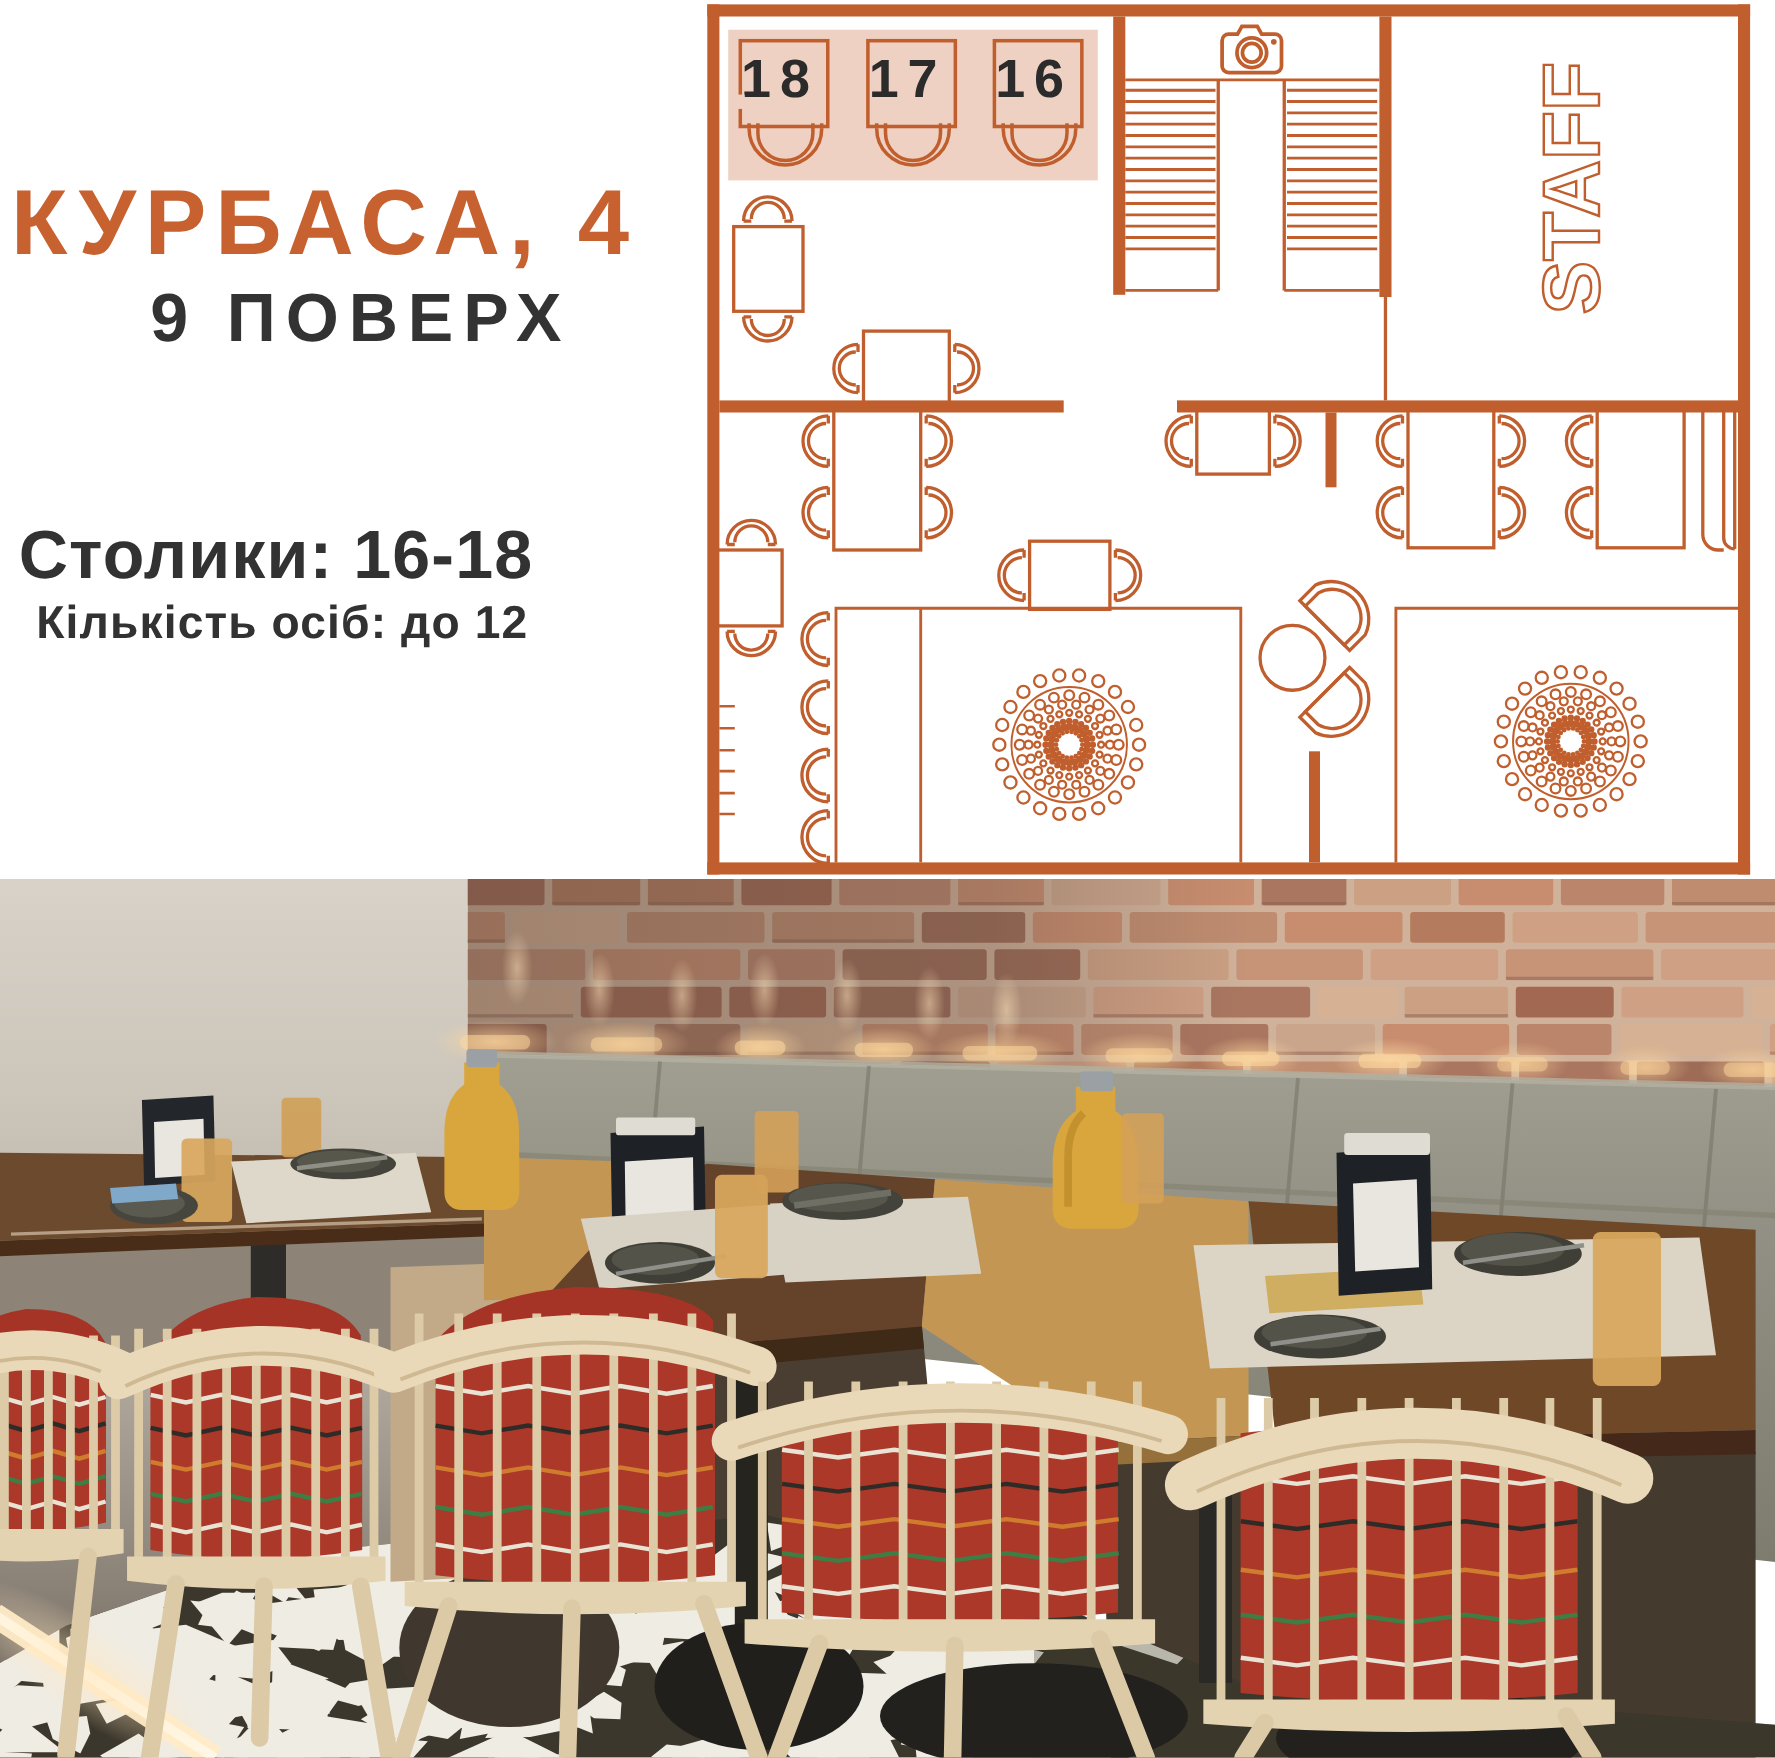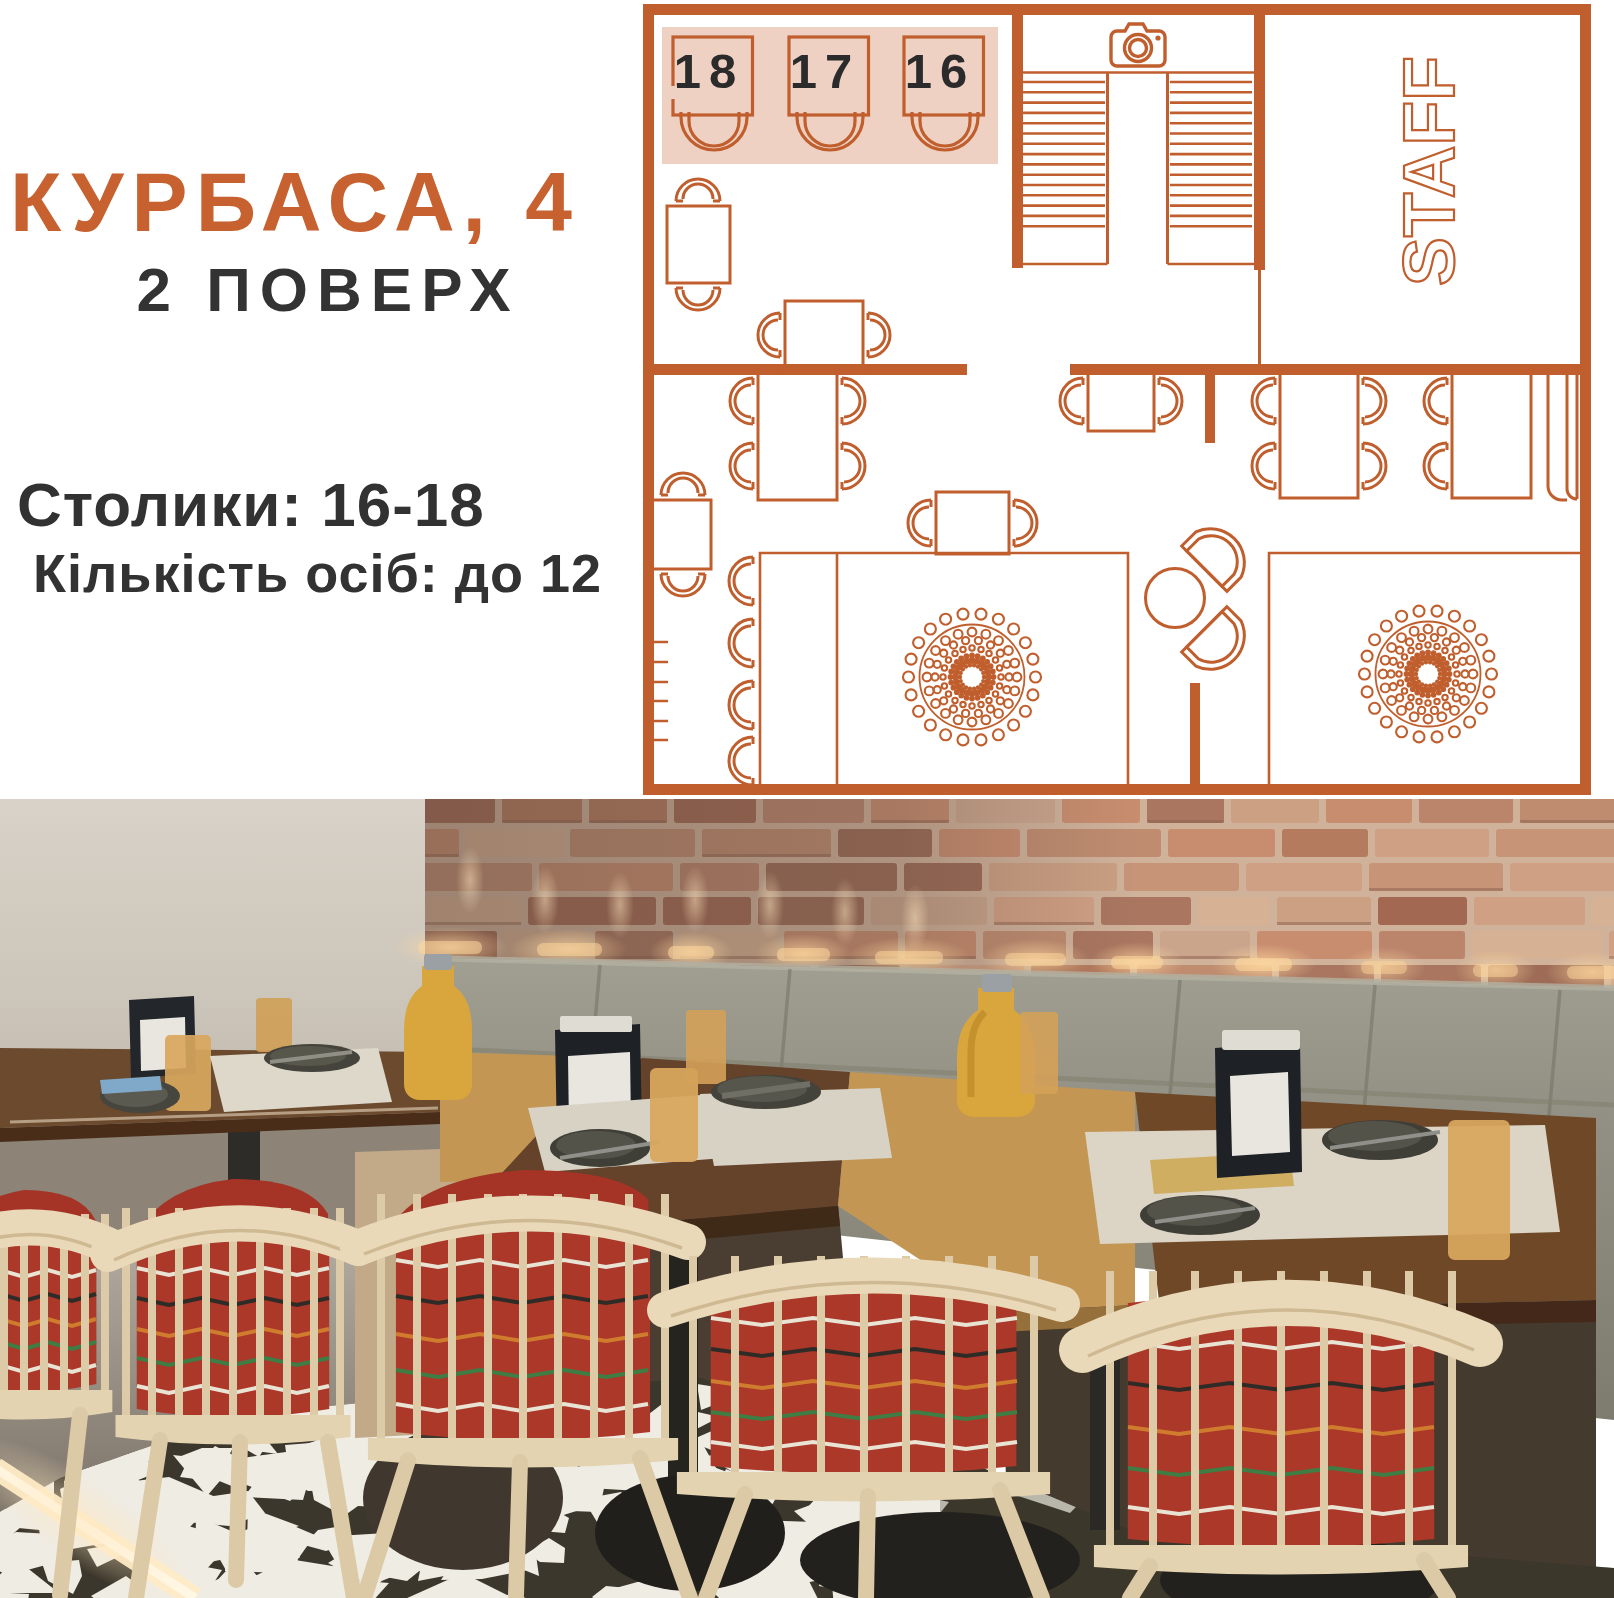--- a/index.html
+++ b/index.html
@@ -5,25 +5,25 @@
 html,body{margin:0;padding:0;background:#ffffff;width:1614px;height:1598px;overflow:hidden;
 font-family:"Liberation Sans", sans-serif;}
 .abs{position:absolute;}
 </style>
 </head>
 <body>
 <div style="position:relative;width:1614px;height:1598px;background:#fff">
 
 <div class="abs" style="left:10px;top:154px;width:620px;text-align:left;color:#c7612f;font-weight:bold;font-size:84px;letter-spacing:8px;white-space:nowrap">КУРБАСА, 4</div>
 
-<div class="abs" style="left:28px;top:254px;width:600px;text-align:center;color:#333333;font-weight:bold;font-size:62px;letter-spacing:9px;white-space:nowrap">2 ПОВЕРХ</div>
+<div class="abs" style="left:28px;top:254px;width:600px;text-align:center;color:#333333;font-weight:bold;font-size:62px;letter-spacing:9px;white-space:nowrap">9 ПОВЕРХ</div>
 
 <div class="abs" style="left:17px;top:469px;color:#323232;font-weight:bold;font-size:62px;letter-spacing:1px">Столики: 16-18</div>
 
-<div class="abs" style="left:33px;top:542px;color:#323232;font-weight:bold;font-size:54px;letter-spacing:1px">Кількість осіб: до 12</div>
+<div class="abs" style="left:33px;top:542px;color:#323232;font-weight:bold;font-size:42px;letter-spacing:1px">Кількість осіб: до 12</div>
 
 <svg width="1614" height="800" viewBox="0 0 1614 800" style="position:absolute;left:0;top:0">
 
 <rect x="662" y="27" width="336" height="137" fill="#eed1c2"></rect>
 
 <rect x="643" y="4" width="948" height="11" fill="#c05e2d"></rect>
 
 <rect x="643" y="4" width="11" height="791" fill="#c05e2d"></rect>
 
 <rect x="1580" y="4" width="11" height="791" fill="#c05e2d"></rect>

